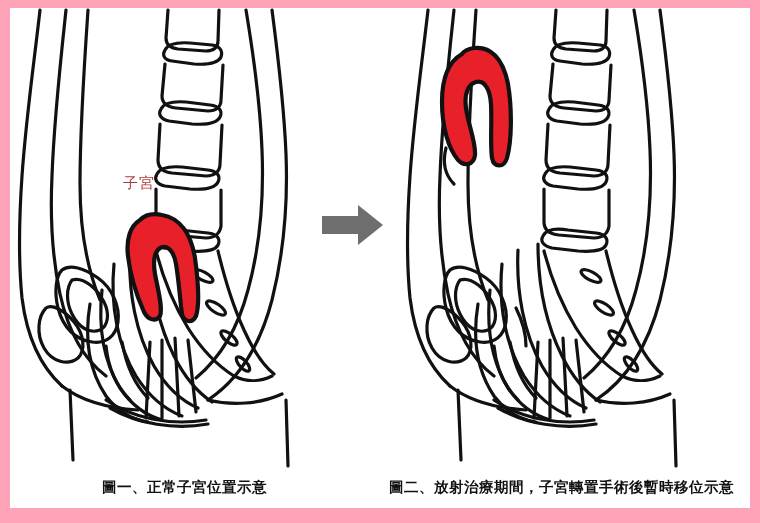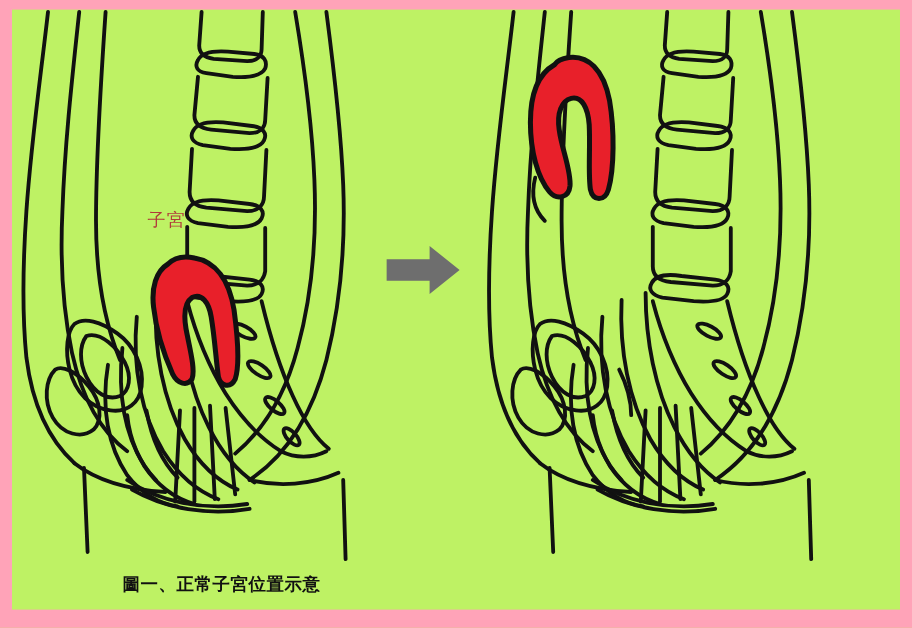--- a/index.html
+++ b/index.html
@@ -10,21 +10,21 @@
     font-family:"DejaVu Sans","Liberation Sans",sans-serif;
   }
   #frame{
     position:absolute;left:0;top:0;width:760px;height:523px;
     background:#ffa3b8;
   }
   #canvas{
     position:absolute;
     left:10px;top:8px;
     width:740px;height:500px;
-    background:#bef264;
+    background:#ffffff;
     overflow:hidden;
   }
   .fig{position:absolute;top:0;width:370px;height:470px;}
   #fig1{left:0;}
   #fig2{left:370px;}
   .svgwrap{position:absolute;left:0;top:0;width:100%;height:100%;}
   svg{display:block;}
   .organ-label{
     position:absolute;
     color:#b03a3a;
@@ -217,15 +217,16 @@
                      C 88 41, 84 43, 82 46 Z" fill="#e8202a" stroke="#111111" stroke-width="4.2" stroke-linejoin="round"></path>
 
             <path d="M66 140 C 62 156, 66 168, 74 176" fill="none" stroke="#111111" stroke-width="3.2" stroke-linecap="round"></path>
           </g>
         </svg>
       </div>
 
     </div>
 
     <div class="caption" id="cap1">圖一、正常子宮位置示意</div>
+    <div class="caption" id="cap2">圖二、放射治療期間，子宮轉置手術後暫時移位示意</div>
 
   </div>
 </div>
 
 </body></html>

